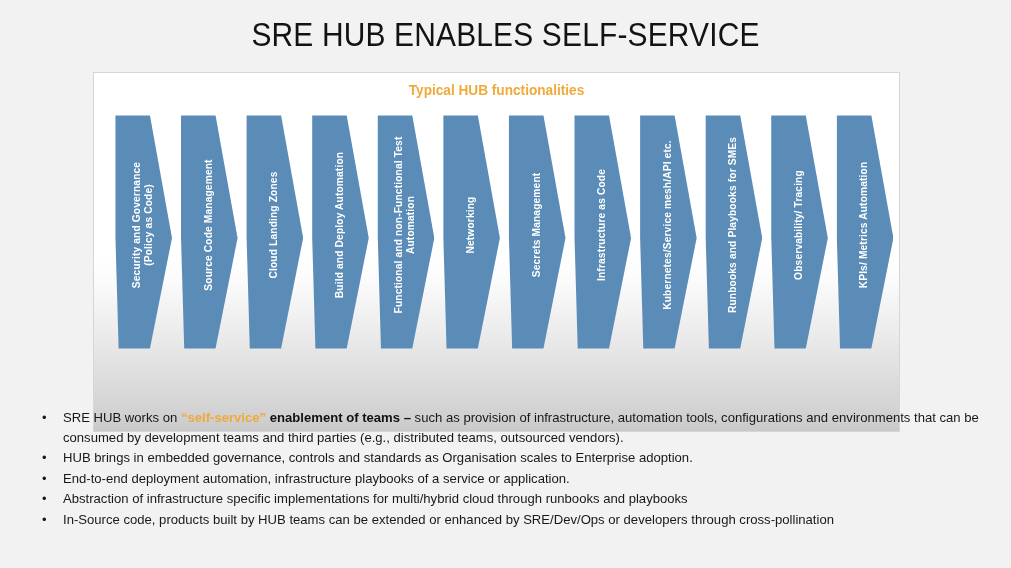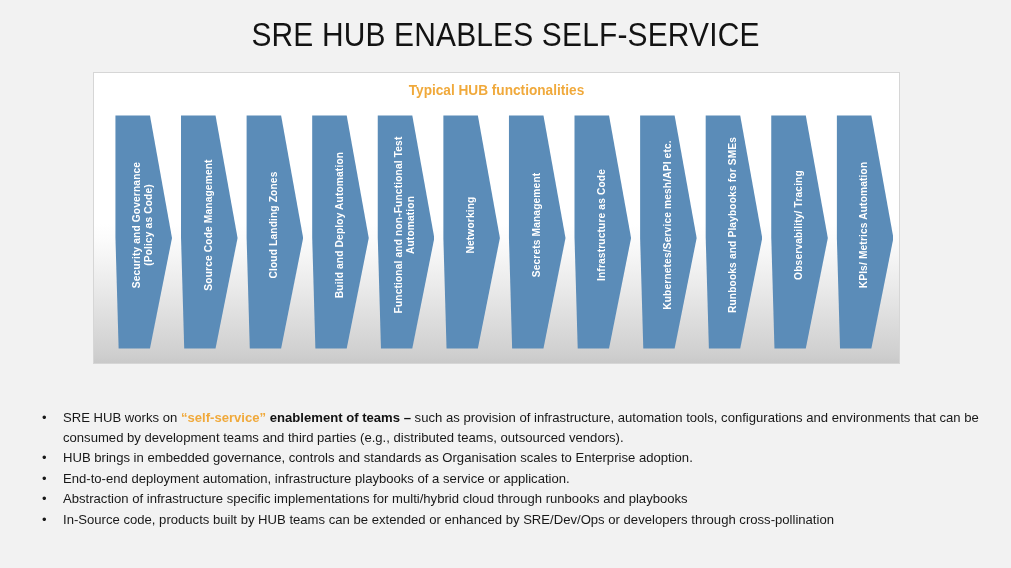--- a/index.html
+++ b/index.html
@@ -31,21 +31,21 @@
     transform-origin: center top;
     white-space: nowrap;
   }
 
   
   .diagram-panel {
     position: absolute;
     left: 93px;
     top: 72px;
     width: 807px;
-    height: 292px;
+    height: 360px;
     background: linear-gradient(to bottom,
                 #ffffff 0%,
                 #ffffff 52%,
                 #fbfbfb 58%,
                 #eaeaea 74%,
                 #dcdcdc 86%,
                 #cfcfcf 97%,
                 #c9c9c9 100%);
     border: 1px solid #d6d6d6;
     box-sizing: border-box;

